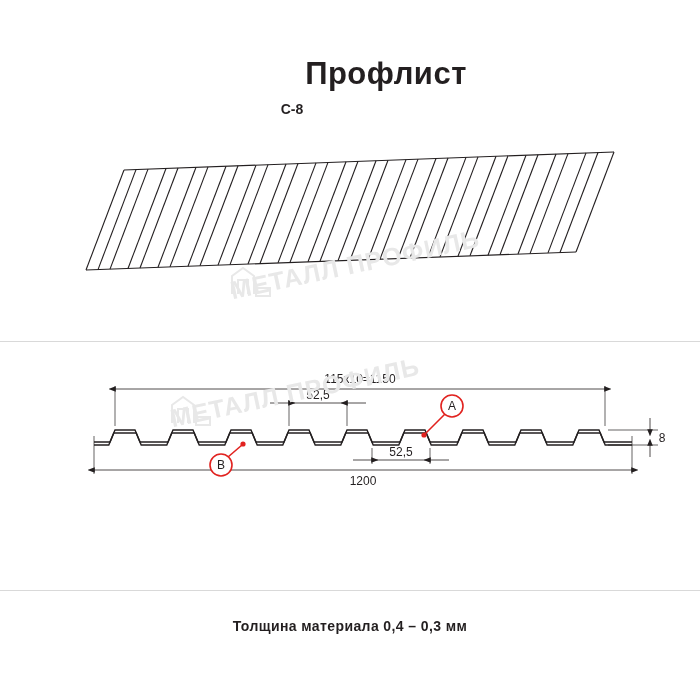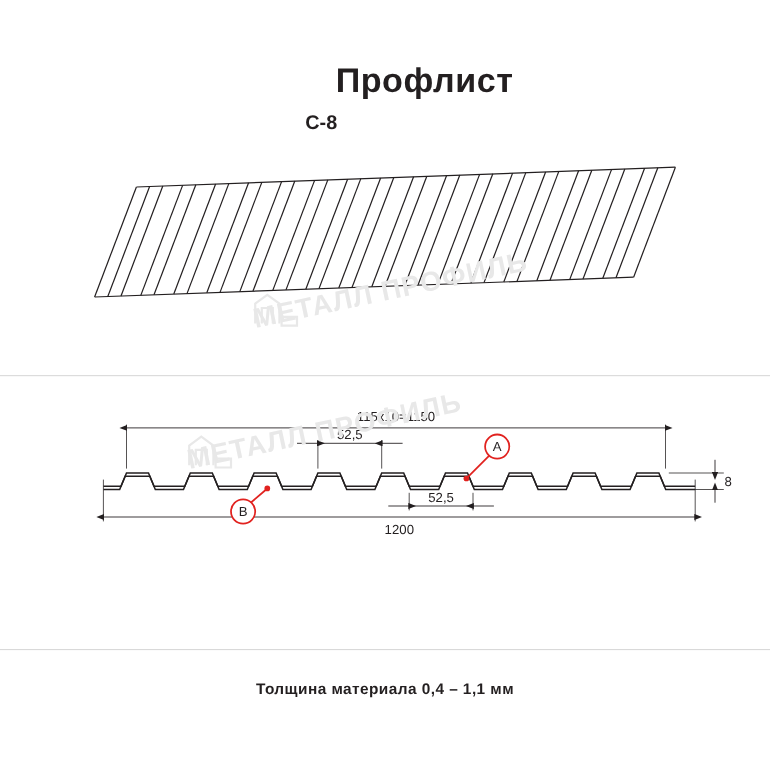--- a/index.html
+++ b/index.html
@@ -33,21 +33,21 @@
     letter-spacing: 0.5px;
     color: #231f20;
     padding-left: 36px;
   }
   .subtitle {
     position: absolute;
     top: 101px;
     left: 0;
     width: 584px;
     text-align: center;
-    font-size: 18px;
+    font-size: 14px;
     font-weight: bold;
     color: #231f20;
   }
 
   
   .rule {
     position: absolute;
     left: 0;
     width: 700px;
     height: 1px;
@@ -292,15 +292,15 @@
 
   <div class="wm wm-2">МЕТАЛЛ ПРОФИЛЬ</div>
   <svg class="wm-logo wm-logo-2" viewBox="0 0 46 36">
     <g fill="none" stroke="#e8e8e8" stroke-width="2">
       <path d="M4 30 L4 12 L15 4 L26 12 L26 30"></path>
       <path d="M10 30 L10 16 L20 16 L20 30"></path>
       <path d="M28 24 L42 24 L42 32 L28 32 Z"></path>
     </g>
   </svg>
 
-  <div class="footer-note">Толщина материала 0,4 – 1,1 мм</div>
+  <div class="footer-note">Толщина материала 0,4 – 0,3 мм</div>
 
 </div>
 
 </body></html>

